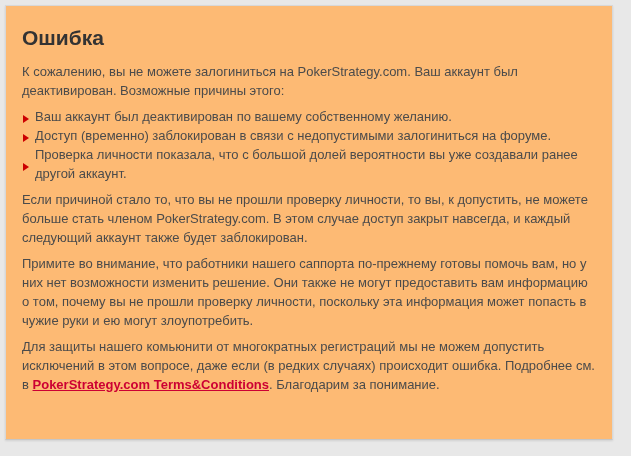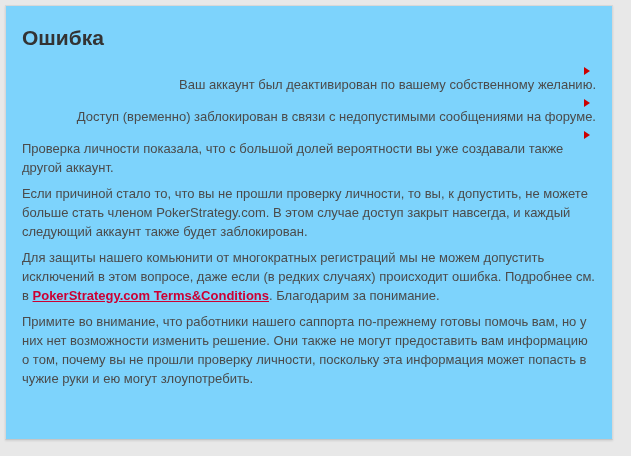--- a/index.html
+++ b/index.html
@@ -13,21 +13,21 @@
     font-family: "Liberation Sans", "DejaVu Sans", sans-serif;
     position: relative;
     overflow: hidden;
   }
   .panel {
     position: absolute;
     left: 5px;
     top: 5px;
     width: 608px;
     height: 435px;
-    background: #7dd3fc;
+    background: #fdba74;
     border: 1px solid #d8d8d8;
     border-bottom-color: #c6c6c6;
     box-shadow: 0 1px 2px rgba(0,0,0,0.10);
     box-sizing: border-box;
     padding: 20px 16px 0 16px;
     overflow: hidden;
   }
   h1.page-title {
     margin: 0 0 12px 0;
     font-size: 21px;
@@ -44,22 +44,21 @@
   .body-text p {
     margin: 0 0 7px 0;
   }
   ul.reason-list {
     list-style: none;
     margin: 3px 0 7px 0;
     padding: 0;
   }
   ul.reason-list li {
     display: flex;
-    align-items: flex-end;
-    flex-direction: column;
+    align-items: center;
   }
   .arrow-bullet {
     flex: 0 0 auto;
     width: 0;
     height: 0;
     border-left: 6px solid #cc0000;
     border-top: 4px solid transparent;
     border-bottom: 4px solid transparent;
     margin: 5px 6px 0 1px;
   }
@@ -71,37 +70,38 @@
   }
 </style>
 </head>
 <body>
 
 <div class="panel">
   <h1 class="page-title">Ошибка</h1>
 
   <div class="body-text">
 
+    <p>К сожалению, вы не можете залогиниться на PokerStrategy.com. Ваш аккаунт был деактивирован. Возможные причины этого:</p>
 
     <ul class="reason-list">
       <li>
         <span class="arrow-bullet"></span>
         <span>Ваш аккаунт был деактивирован по вашему собственному желанию.</span>
       </li>
       <li>
         <span class="arrow-bullet"></span>
-        <span>Доступ (временно) заблокирован в связи с недопустимыми сообщениями на форуме.</span>
+        <span>Доступ (временно) заблокирован в связи с недопустимыми залогиниться на форуме.</span>
       </li>
       <li>
         <span class="arrow-bullet"></span>
-        <span>Проверка личности показала, что с большой долей вероятности вы уже создавали также другой аккаунт.</span>
+        <span>Проверка личности показала, что с большой долей вероятности вы уже создавали ранее другой аккаунт.</span>
       </li>
     </ul>
 
 
     <p>Если причиной стало то, что вы не прошли проверку личности, то вы, к допустить, не можете больше стать членом PokerStrategy.com. В этом случае доступ закрыт навсегда, и каждый следующий аккаунт также будет заблокирован.</p>
 
+    <p>Примите во внимание, что работники нашего саппорта по-прежнему готовы помочь вам, но у них нет возможности изменить решение. Они также не могут предоставить вам информацию о том, почему вы не прошли проверку личности, поскольку эта информация может попасть в чужие руки и ею могут злоупотребить.</p>
+
     <p><span>Для защиты нашего комьюнити от многократных регистраций мы не можем допустить исключений в этом вопросе, даже если (в редких случаях) происходит ошибка. Подробнее см. в </span><a class="terms-link">PokerStrategy.com Terms&amp;Conditions</a><span>. Благодарим за понимание.</span></p>
-
-    <p>Примите во внимание, что работники нашего саппорта по-прежнему готовы помочь вам, но у них нет возможности изменить решение. Они также не могут предоставить вам информацию о том, почему вы не прошли проверку личности, поскольку эта информация может попасть в чужие руки и ею могут злоупотребить.</p>
 
   </div>
 </div>
 
 </body></html>

